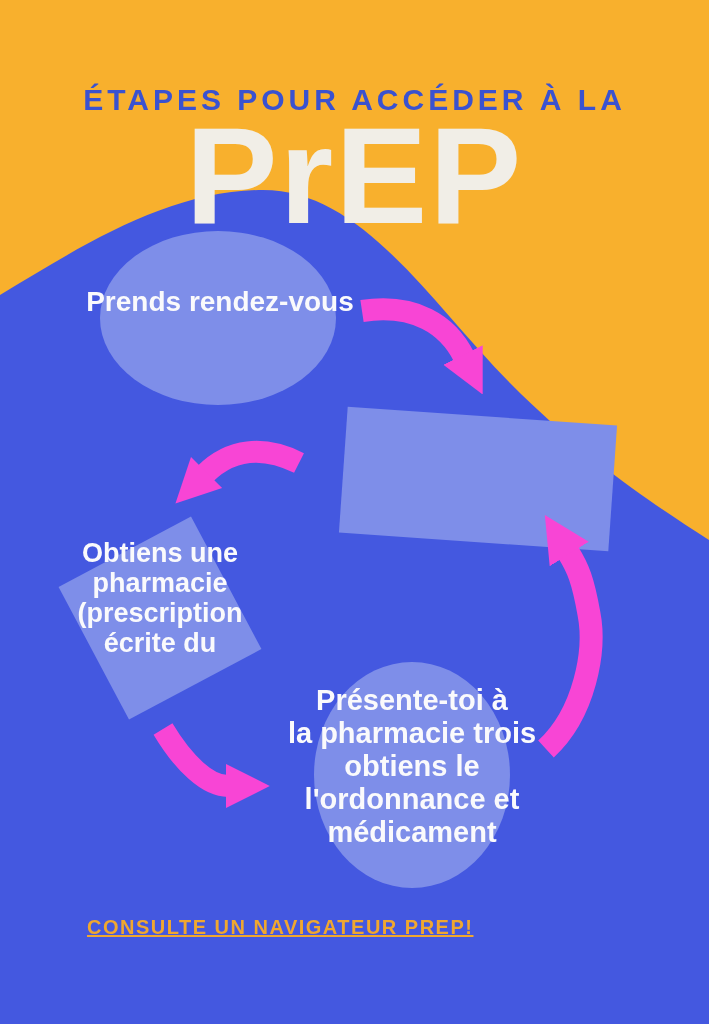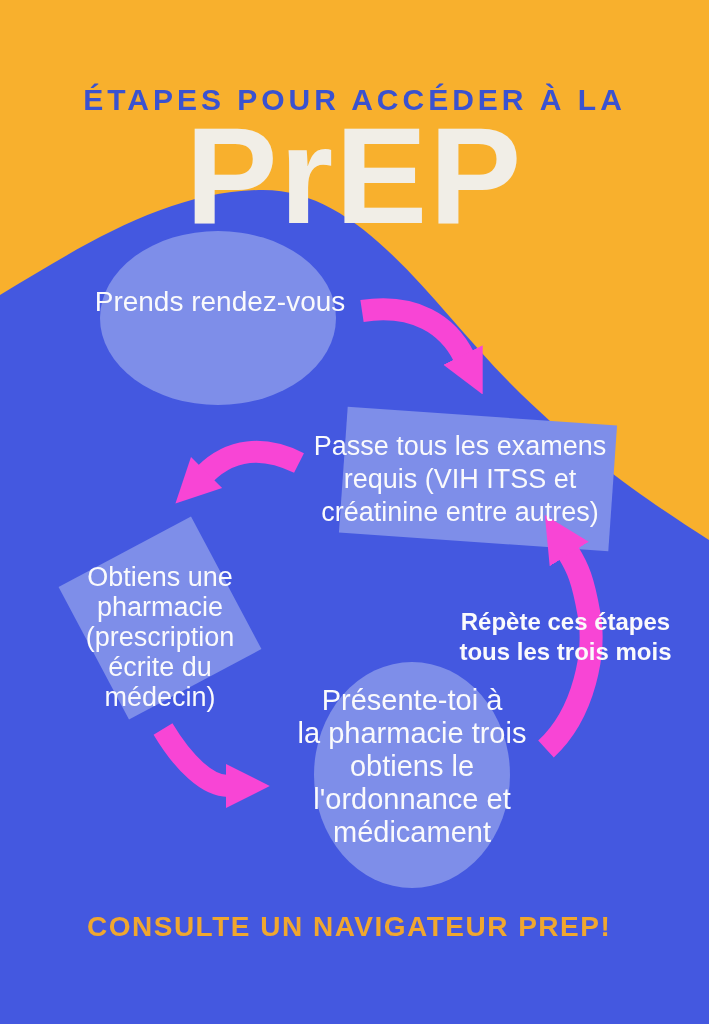--- a/index.html
+++ b/index.html
@@ -29,45 +29,45 @@
   
   .bubble{background:var(--shape,#7E8EE9);z-index:2;}
   .bubble.round{border-radius:50%;}
   #bubble-1{left:100px;top:231px;width:236px;height:174px;}
   #bubble-2{left:343px;top:416px;width:270px;height:126px;transform:rotate(4deg);}
   #bubble-3{left:85px;top:543px;width:150px;height:150px;transform:rotate(-28deg);}
   #bubble-4{left:314px;top:662px;width:196px;height:226px;}
   
   .step-text{
     z-index:4;color:var(--text_white,#FAFAFC);text-align:center;
-    font-weight:400;
+    font-weight:700;
   }
   #step-text-1{left:70px;top:284px;width:300px;font-size:28px;line-height:35px;}
   #step-text-2{left:306px;top:430px;width:308px;font-size:27px;line-height:33px;}
-  #step-text-3{left:35px;top:538px;width:250px;font-size:27px;line-height:30px;margin-top:24px;}
+  #step-text-3{left:35px;top:538px;width:250px;font-size:27px;line-height:30px;}
   #step-text-4{left:287px;top:684px;width:250px;font-size:29px;line-height:33px;}
   
   #repeat-note{
     left:443px;top:607px;width:245px;z-index:4;text-align:center;
     color:var(--text_white,#FFFFFF);font-size:24px;font-weight:700;line-height:30px;
   }
   
   #arrow-svg{position:absolute;top:0;left:0;z-index:3;}
   .arrow{fill:none;stroke:var(--pink,#F845D5);stroke-linecap:butt;}
   .head{fill:var(--pink,#F845D5);}
   
   #footer-question{
     left:87px;top:842px;z-index:4;
     color:var(--footer_lavender,#CDD3F3);
     font-size:26px;font-weight:400;letter-spacing:4.5px;line-height:34px;
   }
   #footer-cta{
     left:87px;top:913px;z-index:4;
     color:var(--cta_orange,#F0A72F);
-    font-size:28px;font-weight:700;letter-spacing:1.5px;line-height:28px;
+    font-size:20px;font-weight:700;letter-spacing:1.5px;line-height:28px;text-decoration:underline;
   }
 </style>
 </head>
 <body>
 
 <div id="poster">
 
   <svg id="wave-svg" width="709" height="560" viewBox="0 0 709 560">
     <path class="orange-fill" d="M0,0 H709 V540 C655,505 600,470 521,394 C436,312 366,190 263,190 C171,190 86,243 0,295 Z"></path>
   </svg>
@@ -89,42 +89,32 @@
     <path class="arrow" stroke-width="22" marker-end="url(#ah)" d="M362,311 C415,303 448,325 464,357"></path>
     <path class="arrow" stroke-width="22" marker-end="url(#ah)" d="M299,463 C263,445 230,449 205,474"></path>
     <path class="arrow" stroke-width="22" marker-end="url(#ah)" d="M163,729 C184,764 208,786 228,786"></path>
     <path class="arrow" stroke-width="23" marker-end="url(#ah)" d="M546,749 C585,713 596,650 589,614 C583,580 578,568 568,552"></path>
   </svg>
 
   <div class="abs step-text" id="step-text-1">
     <div>Prends rendez-vous</div>
   </div>
 
-  <div class="abs step-text" id="step-text-2">
-    <div>Passe tous les examens</div>
-    <div>requis (VIH ITSS et</div>
-    <div>créatinine entre autres)</div>
-  </div>
 
   <div class="abs step-text" id="step-text-3">
     <div>Obtiens une</div>
     <div>pharmacie</div>
     <div>(prescription</div>
     <div>écrite du</div>
-    <div>médecin)</div>
   </div>
 
   <div class="abs step-text" id="step-text-4">
     <div>Présente-toi à</div>
     <div>la pharmacie trois</div>
     <div>obtiens le</div>
     <div>l'ordonnance et</div>
     <div>médicament</div>
   </div>
 
-  <div class="abs" id="repeat-note">
-    <div>Répète ces étapes</div>
-    <div>tous les trois mois</div>
-  </div>
 
   <div class="abs" id="footer-cta">CONSULTE UN NAVIGATEUR PREP!</div>
 
 </div>
 
 </body></html>

